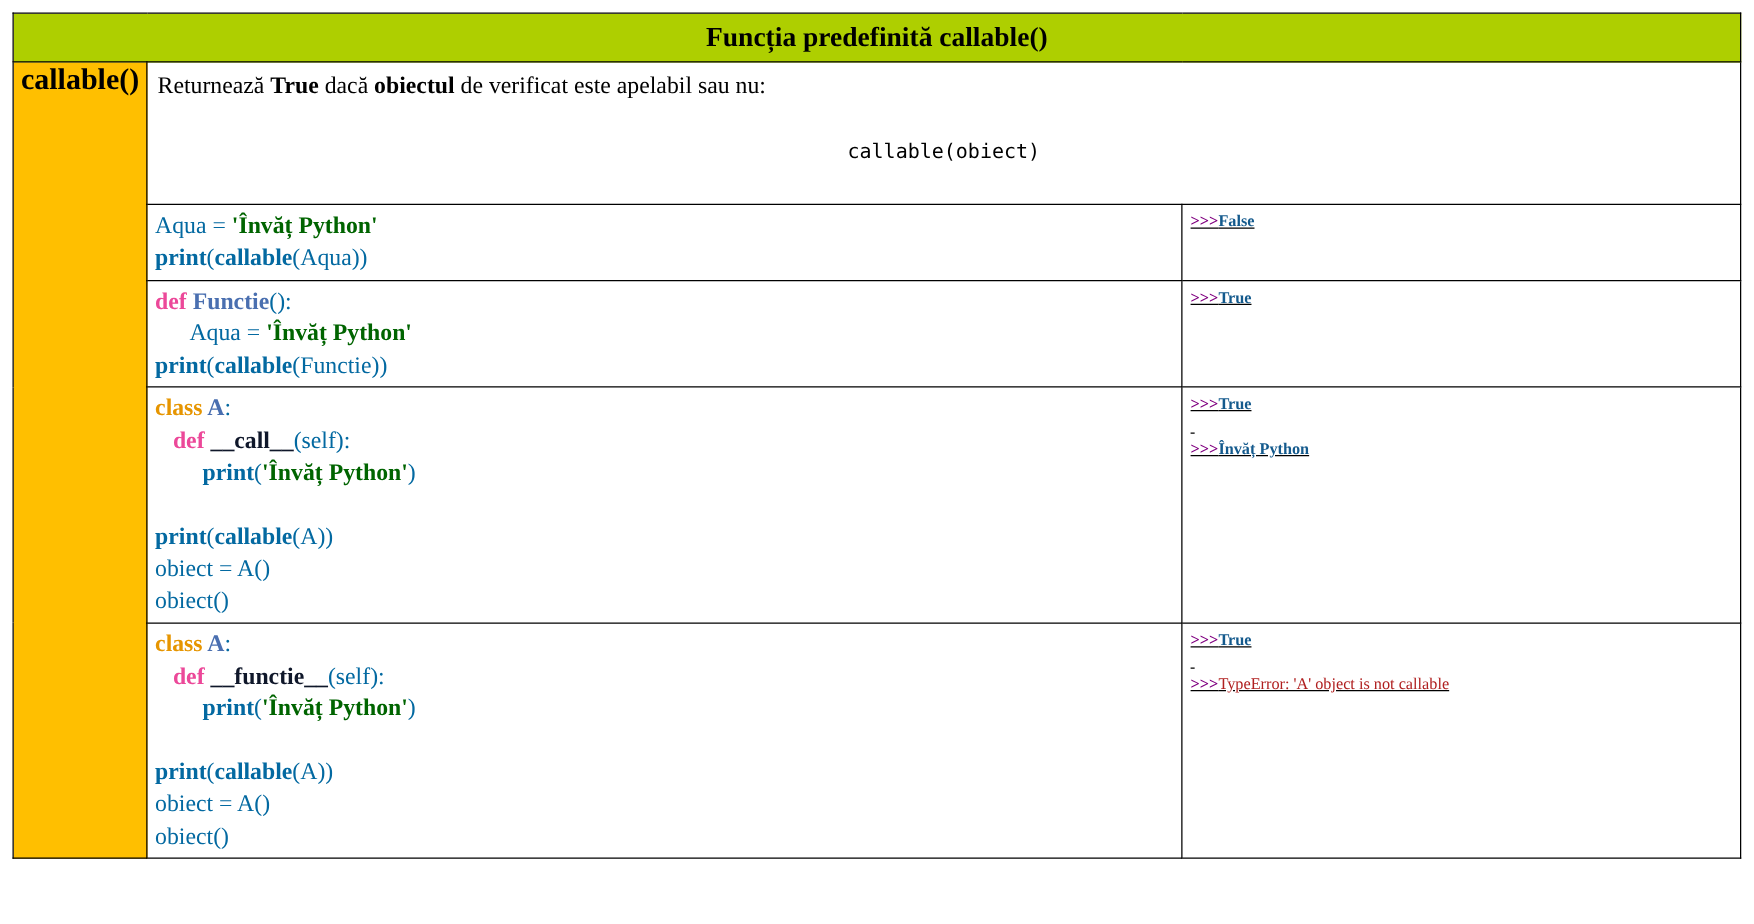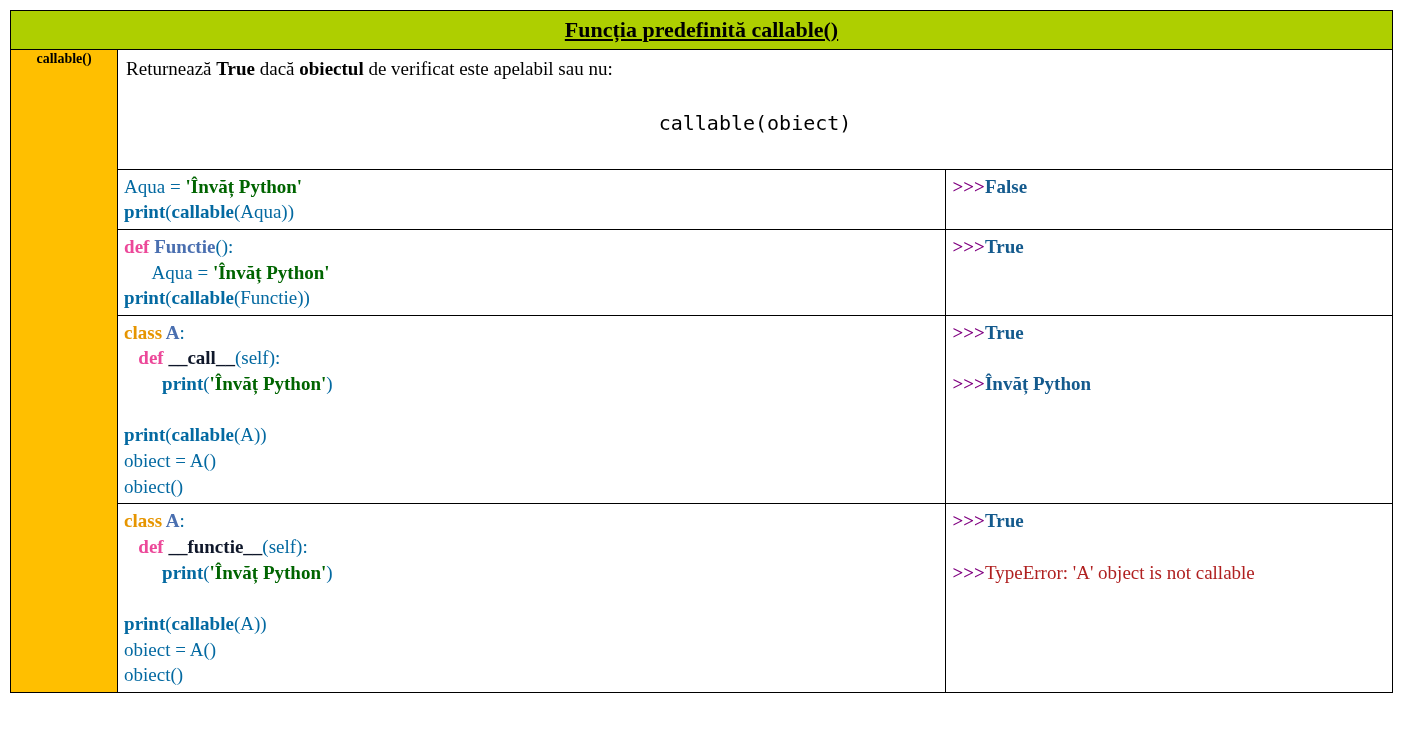--- a/index.html
+++ b/index.html
@@ -20,54 +20,54 @@
     border: 1px solid #000;
     vertical-align: top;
   }
   th.header {
     background: #aecf00;
     color: #000;
     font-weight: bold;
     font-size: 22px;
     text-align: center;
     padding: 6px 4px;
-    text-decoration: underline;
   }
   td.side {
     background: #ffbf00;
     color: #000;
     font-weight: bold;
-    font-size: 14px;
+    font-size: 24px;
     text-align: center;
     vertical-align: middle;
     width: 106px;
   }
   td.desc {
     padding: 6px 8px 24px 8px;
     font-size: 19px;
     line-height: 1.35;
   }
   .sig {
     font-family: "DejaVu Sans Mono", "Courier New", monospace;
-    font-size: 20px;
+    font-size: 16px;
     text-align: center;
     margin: 28px 0 8px 0;
   }
   td.code {
     padding: 4px 6px;
     font-size: 19px;
     line-height: 1.35;
     width: 820px;
   }
   td.out {
     padding: 4px 6px;
-    font-size: 19px;
+    font-size: 13px;
     line-height: 1.35;
     vertical-align: bottom;
     width: 442px;
+    text-decoration: underline;
   }
   .kw-def   { color: #ec4899; font-weight: bold; }
   .kw-class { color: #e69500; font-weight: bold; }
   .fname    { color: #4a6fb0; font-weight: bold; }
   .dunder   { color: #0f172a; font-weight: bold; }
   .builtin  { color: #0369a1; font-weight: bold; }
   .str      { color: #006400; font-weight: bold; }
   .plain    { color: #0369a1; }
   .prompt   { color: #800080; font-weight: bold; }
   .outval   { color: #145a8d; font-weight: bold; }

